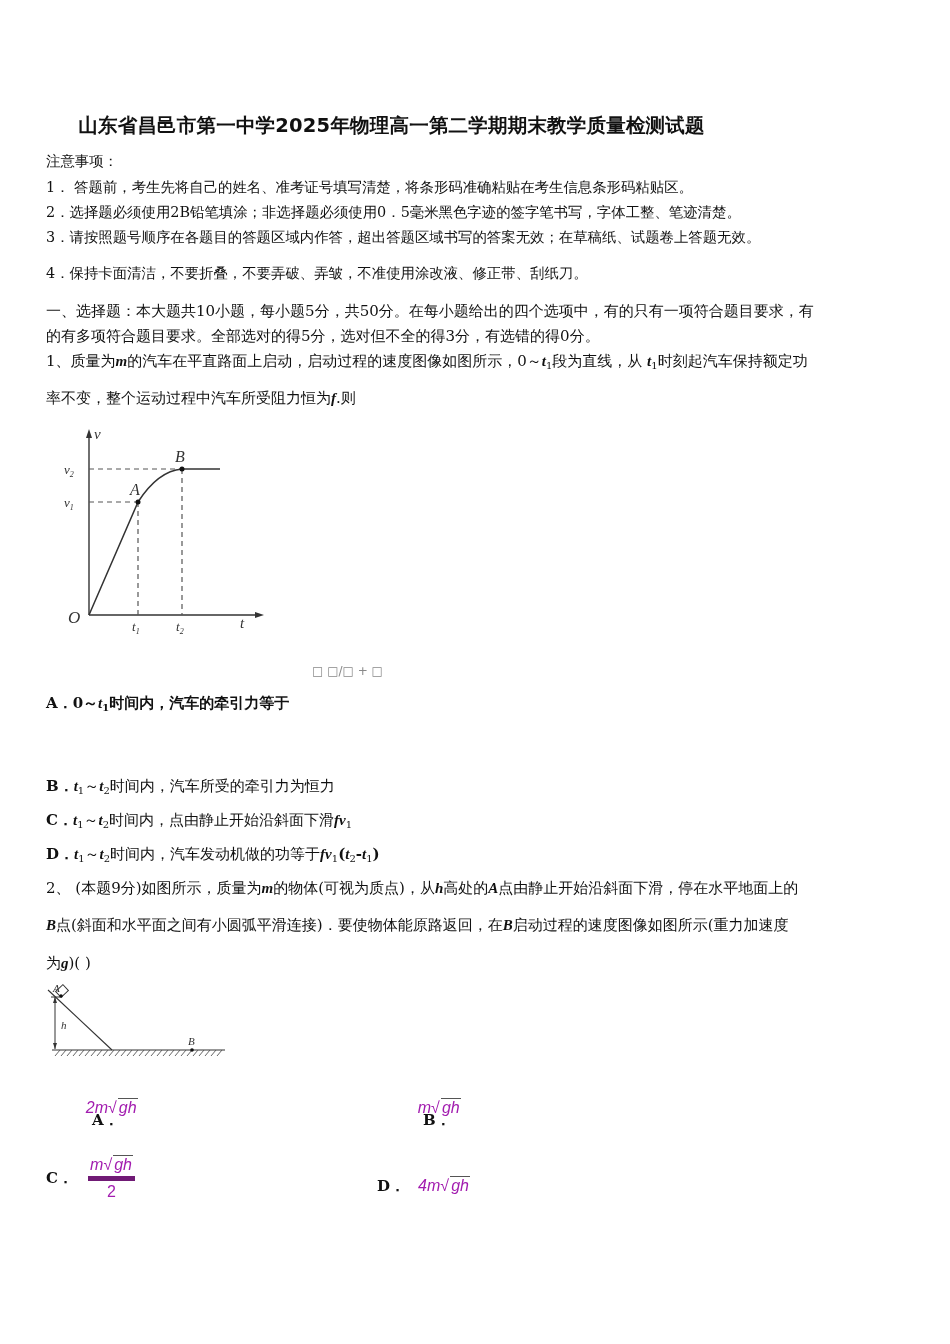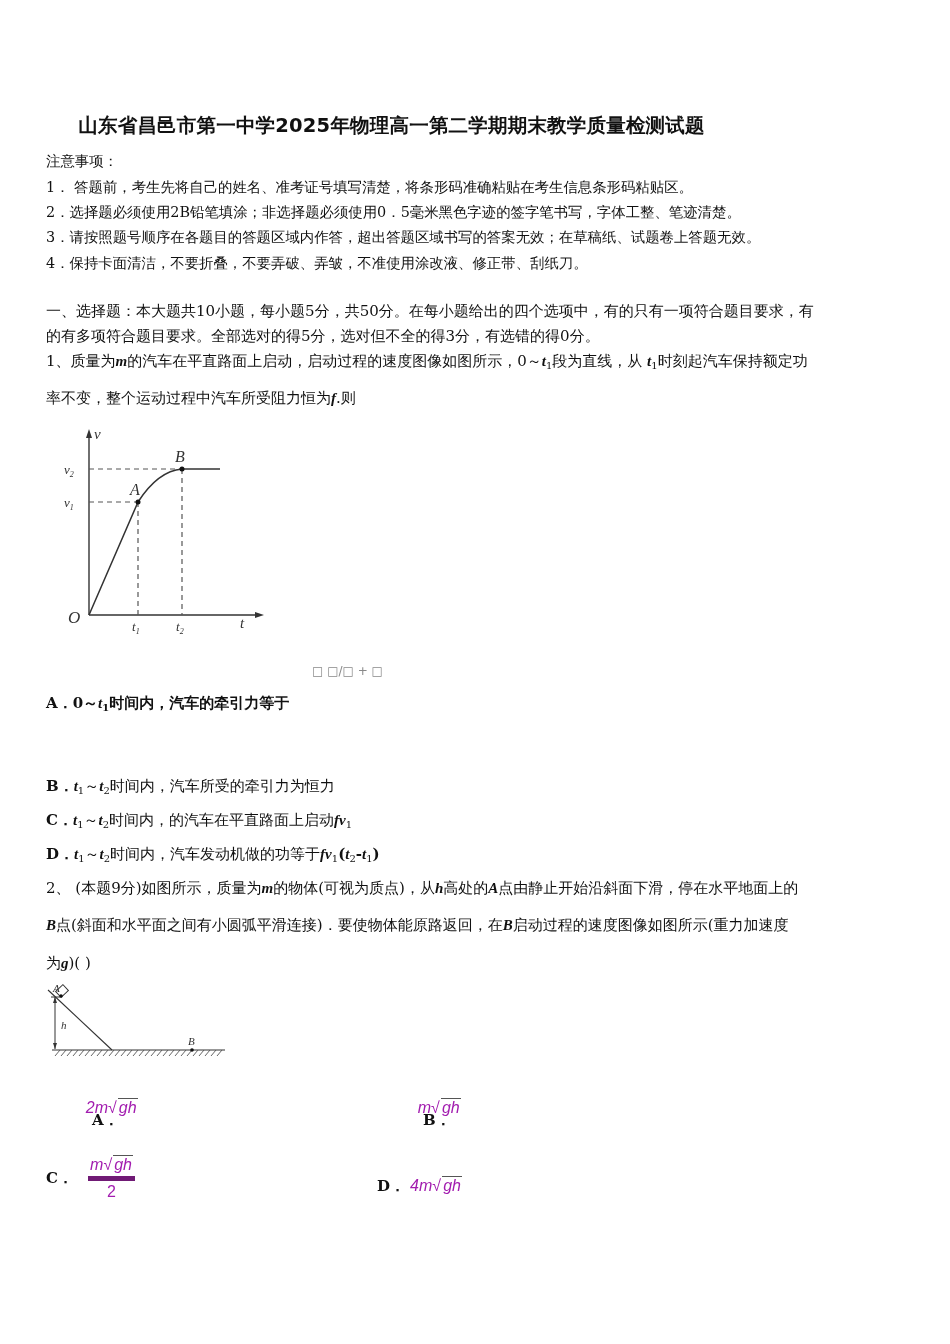--- a/index.html
+++ b/index.html
@@ -20,21 +20,21 @@
 </style>
 </head>
 <body>
 
 <div class="abs title">山东省昌邑市第一中学2025年物理高一第二学期期末教学质量检测试题</div>
 
 <div class="abs ln" style="top:152px">注意事项：</div>
 <div class="abs ln" style="top:178px">1．  答题前，考生先将自己的姓名、准考证号填写清楚，将条形码准确粘贴在考生信息条形码粘贴区。</div>
 <div class="abs ln" style="top:203px">2．选择题必须使用2B铅笔填涂；非选择题必须使用0．5毫米黑色字迹的签字笔书写，字体工整、笔迹清楚。</div>
 <div class="abs ln" style="top:228px">3．请按照题号顺序在各题目的答题区域内作答，超出答题区域书写的答案无效；在草稿纸、试题卷上答题无效。</div>
-<div class="abs ln" style="top:254px">4．保持卡面清洁，不要折叠，不要弄破、弄皱，不准使用涂改液、修正带、刮纸刀。</div>
+<div class="abs ln" style="top:264px">4．保持卡面清洁，不要折叠，不要弄破、弄皱，不准使用涂改液、修正带、刮纸刀。</div>
 
 <div class="abs q" style="top:302px">一、选择题：本大题共10小题，每小题5分，共50分。在每小题给出的四个选项中，有的只有一项符合题目要求，有</div>
 <div class="abs q" style="top:327px">的有多项符合题目要求。全部选对的得5分，选对但不全的得3分，有选错的得0分。</div>
 
 <div class="abs q" style="top:352px">
   <span>1、质量为</span><i class="v">m</i><span>的汽车在平直路面上启动，启动过程的速度图像如图所示，0～</span><i class="v">t</i><sub>1</sub><span>段为直线，从</span>
   <i class="v">t</i><sub>1</sub><span>时刻起汽车保持额定功</span>
 </div>
 <div class="abs q" style="top:389px">
   <span>率不变，整个运动过程中汽车所受阻力恒为</span><i class="v">f</i><span>.则</span>
@@ -70,21 +70,21 @@
 </svg>
 
 <div class="abs placeholder" style="left:312px;top:664px">□ □/□ + □</div>
 <div class="abs q b" style="top:694px">
   <span>A．</span><span>0～</span><i class="v">t</i><sub>1</sub><span style="font-weight:bold">时间内，汽车的牵引力等于</span>
 </div>
 <div class="abs q" style="top:777px">
   <span class="b">B．</span><i class="v">t</i><sub>1</sub>～<i class="v">t</i><sub>2</sub><span>时间内，汽车所受的牵引力为恒力</span>
 </div>
 <div class="abs q" style="top:811px">
-  <span class="b">C．</span><i class="v">t</i><sub>1</sub>～<i class="v">t</i><sub>2</sub><span>时间内，的汽车在平直路面上启动</span><i class="v">fv</i><sub>1</sub>
+  <span class="b">C．</span><i class="v">t</i><sub>1</sub>～<i class="v">t</i><sub>2</sub><span>时间内，点由静止开始沿斜面下滑</span><i class="v">fv</i><sub>1</sub>
 </div>
 <div class="abs q" style="top:845px">
   <span class="b">D．</span><i class="v">t</i><sub>1</sub>～<i class="v">t</i><sub>2</sub><span>时间内，汽车发动机做的功等于</span><i class="v">fv</i><sub>1</sub><b>(</b><i class="v">t</i><sub>2</sub><b>-</b><i class="v">t</i><sub>1</sub><b>)</b>
 </div>
 
 <div class="abs q" style="top:879px">
   <span>2、 (本题9分)如图所示，质量为</span><i class="v">m</i><span>的物体(可视为质点)，从</span><i class="v">h</i><span>高处的</span><i class="v">A</i><span>点由静止开始沿斜面下滑，停在水平地面上的</span>
 </div>
 <div class="abs q" style="top:916px">
   <i class="v">B</i><span>点(斜面和水平面之间有小圆弧平滑连接)．要使物体能原路返回，在</span><i class="v">B</i><span>启动过程的速度图像如图所示(重力加速度</span>
@@ -150,14 +150,14 @@
 </div>
 <div class="abs" style="left:46px;top:1156px">
   <span class="q b" style="font-size:15px;vertical-align:middle">C．</span>
   <span class="formula frac" style="margin-left:10px">
     <span class="num"><span>m</span>√<span class="sqrt">gh</span></span>
     <span class="den">2</span>
   </span>
 </div>
 <div class="abs" style="left:377px;top:1176px">
   <span class="q b" style="font-size:15px">D．</span>
-  <span class="formula" style=""><span>4m</span>√<span class="sqrt">gh</span></span>
+  <span class="formula" style="margin-left:8px"><span>4m</span>√<span class="sqrt">gh</span></span>
 </div>
 
 </body></html>

